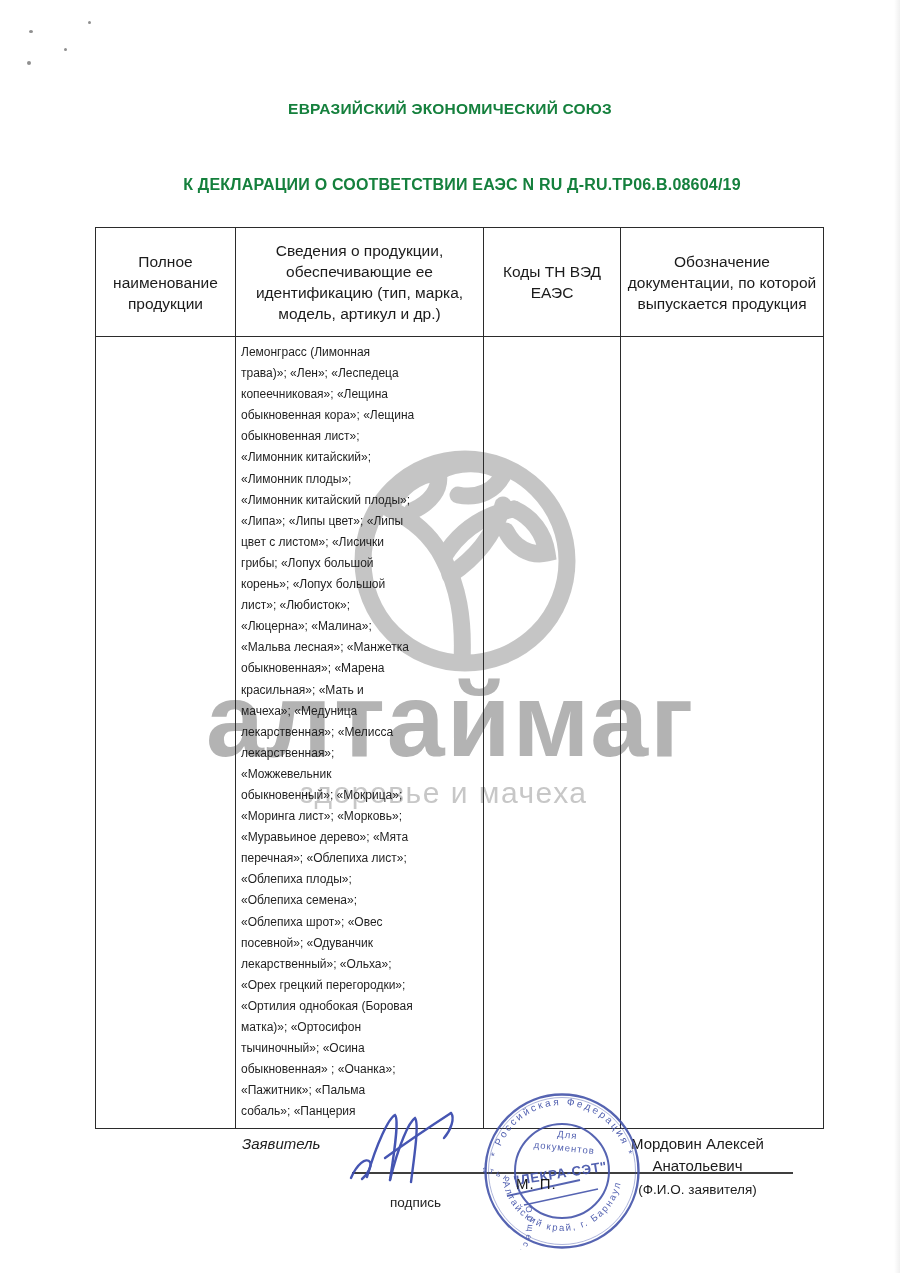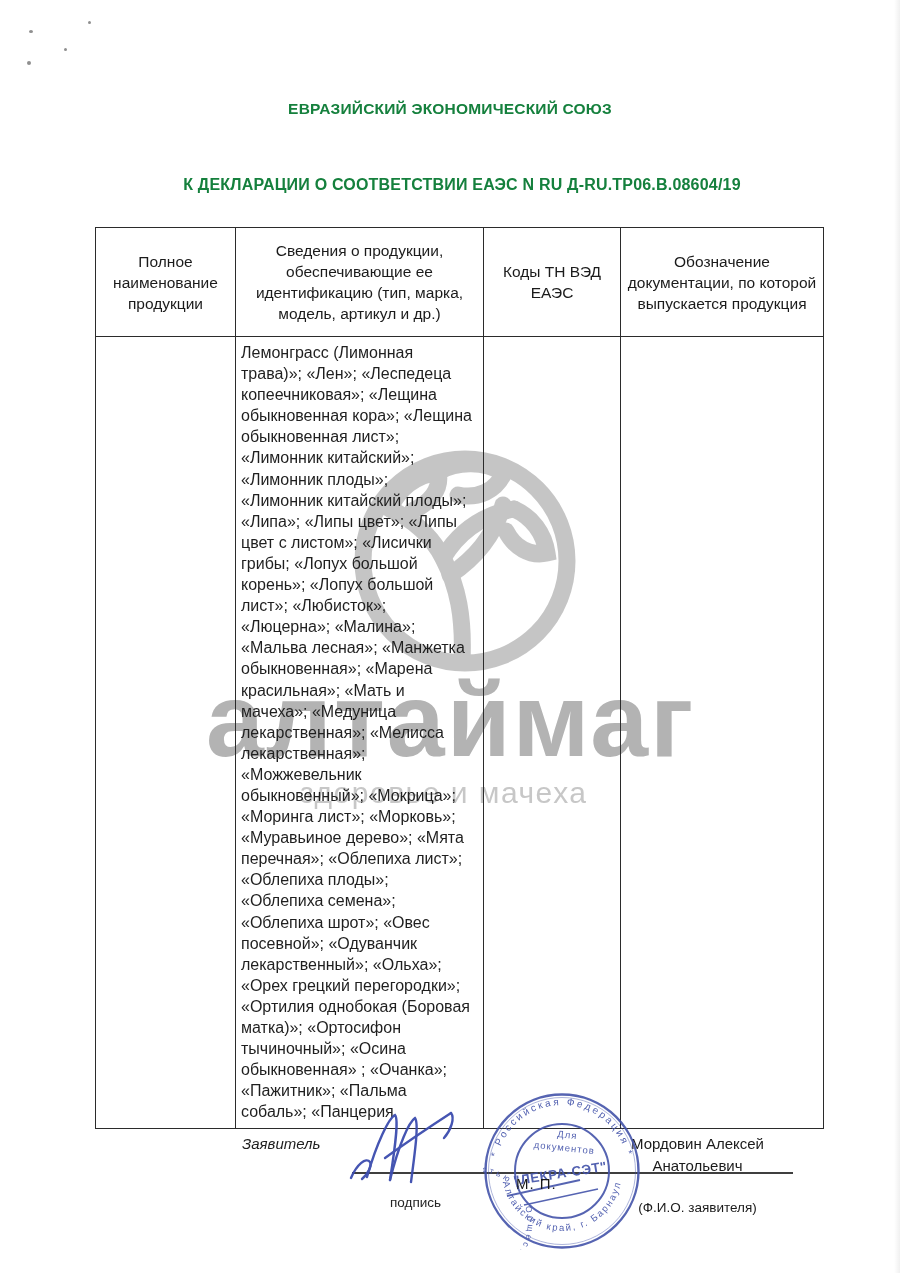--- a/index.html
+++ b/index.html
@@ -23,28 +23,28 @@
   .wm-tagline{position:absolute;left:300px;top:778px;font-size:30px;
     color:#c7c7c7;letter-spacing:1.5px;z-index:1;line-height:1;}
   .wm-logo{position:absolute;left:346px;top:441px;z-index:1;}
   
   .decl-table{position:absolute;left:95px;top:227px;z-index:2;
     border-collapse:collapse;table-layout:fixed;width:728px;background:transparent;}
   .decl-table th,.decl-table td{border:1.5px solid #2b2b2b;vertical-align:middle;
     font-weight:normal;padding:4px 5px;background:transparent;}
   .decl-table th{font-size:15.5px;line-height:21px;text-align:center;height:100px;color:#1b1b1b;}
   .decl-table td{vertical-align:top;height:783px;}
-  .cell-text{font-size:16px;line-height:21.1px;white-space:nowrap;color:#1f1f1f;padding-top:1px;}
+  .cell-text{font-size:12px;line-height:21.1px;white-space:nowrap;color:#1f1f1f;padding-top:1px;}
   
   .footer-label{position:absolute;font-size:15px;color:#1e1e1e;z-index:3;}
   .sig-line{position:absolute;left:352px;top:1172px;width:441px;height:2px;background:#3f3f3f;z-index:3;}
   .caption{font-size:13.5px;color:#242424;margin-top:16px;}
   .fio-block{position:absolute;left:600px;top:1133px;width:195px;text-align:center;
     font-size:15px;line-height:22px;color:#1b1b1b;z-index:3;}
-  .fio-caption{font-size:13.5px;margin-top:20px;}
+  .fio-caption{font-size:13.5px;margin-top:2px;}
   .mp{position:absolute;left:516px;top:1175px;font-size:15px;color:#1a1a1a;z-index:6;letter-spacing:1px;}
   .sig-svg{position:absolute;left:345px;top:1106px;z-index:4;}
   .stamp-svg{position:absolute;left:483px;top:1092px;z-index:5;}
 </style>
 </head>
 <body>
 
 <div class="page">
 
   <div class="dot" style="left:88px;top:21px;width:3px;height:3px;"></div>

